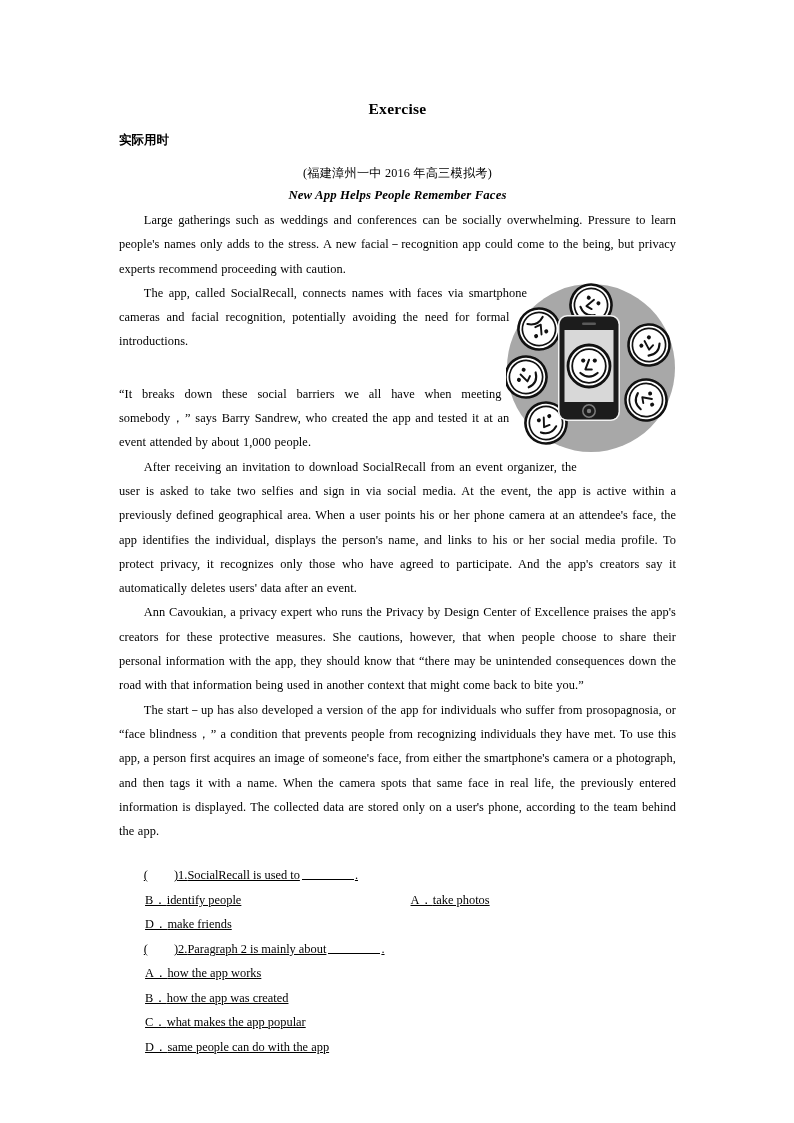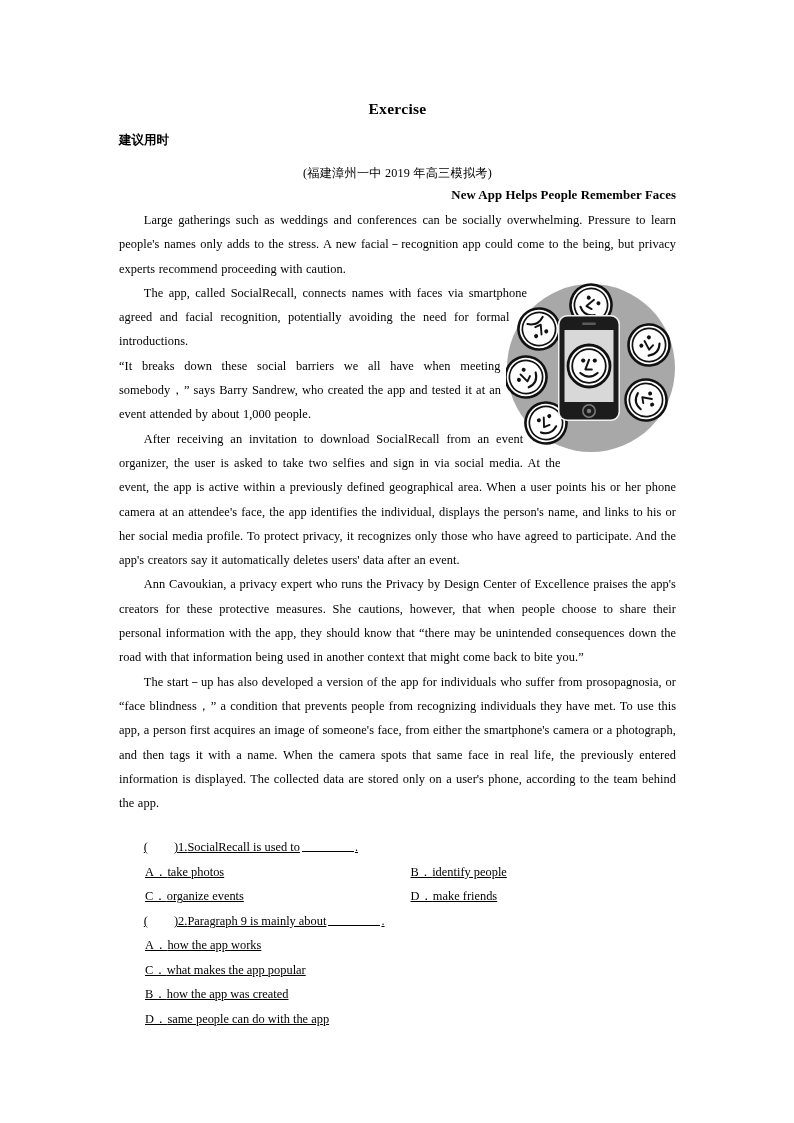--- a/index.html
+++ b/index.html
@@ -49,38 +49,39 @@
     margin: 0 0 16px 0;
     text-align: left;
   }
   .source-line {
     text-align: center;
     font-size: 12.2px;
     margin: 0 0 6px 0;
     letter-spacing: 0.2px;
   }
   .article-title {
-    text-align: right;
+    text-align: center;
     font-weight: bold;
     font-size: 12.8px;
     margin: 0 0 5px 0;
     letter-spacing: 0.1px;
+    font-style: italic;
   }
 
   
   .para {
     font-size: 12.4px;
     line-height: 24.3px;
     margin: 0;
     text-align: justify;
     text-indent: 2em;
     letter-spacing: 0.05px;
     word-spacing: 0.4px;
   }
-  .para.noindent { text-indent: 0; }
+  .para.noindent { text-indent: 0; margin-top: 28px; }
   .para.justify-wide {
     text-align: justify;
     text-align-last: left;
   }
 
   
   .figure {
     float: right;
     width: 170px;
     height: 170px;
@@ -131,23 +132,23 @@
 </style>
 </head>
 <body>
 
 <div class="page">
   <div class="content">
 
     <h1 class="doc-title">Exercise</h1>
 
 
-    <div class="section-label">建议用时</div>
-
-    <div class="source-line">(福建漳州一中 2019 年高三模拟考)</div>
+    <div class="section-label">实际用时</div>
+
+    <div class="source-line">(福建漳州一中 2016 年高三模拟考)</div>
 
     <div class="article-title">New App Helps People Remember Faces</div>
 
     <p class="para">Large gatherings such as weddings and conferences can be socially overwhelming. Pressure to learn people's names only adds to the stress. A new facial－recognition app could come to the being, but privacy experts recommend proceeding with caution.</p>
 
     <div class="figure">
       <svg viewBox="0 0 170 170" width="170" height="170">
         <defs>
           <g id="face-a">
             <circle cx="0" cy="0" r="20.5" fill="#fff" stroke="#111" stroke-width="2.6"></circle>
@@ -201,43 +202,42 @@
             <circle cx="0" cy="0" r="16.8" fill="#fff" stroke="#111" stroke-width="1.8"></circle>
             <circle cx="-5.8" cy="-5.4" r="2.1" fill="#111"></circle>
             <circle cx="5.8" cy="-5.4" r="2.1" fill="#111"></circle>
             <path d="M 0 -6.2 L -3.6 3.4 L 2.8 3.4" fill="none" stroke="#111" stroke-width="2" stroke-linecap="round" stroke-linejoin="round"></path>
             <path d="M -8.6 7.0 Q 0 14.2 8.6 7.0" fill="none" stroke="#111" stroke-width="2.2" stroke-linecap="round"></path>
           </g>
         </g>
       </svg>
     </div>
 
-    <p class="para">The app, called SocialRecall, connects names with faces via smartphone agreed and facial recognition, potentially avoiding the need for formal introductions.</p>
+    <p class="para">The app, called SocialRecall, connects names with faces via smartphone cameras and facial recognition, potentially avoiding the need for formal introductions.</p>
     <p class="para noindent">“It breaks down these social barriers we all have when meeting somebody，” says Barry Sandrew, who created the app and tested it at an event attended by about 1,000 people.</p>
     <p class="para">After receiving an invitation to download SocialRecall from an event organizer, the user is asked to take two selfies and sign in via social media. At the event, the app is active within a previously defined geographical area. When a user points his or her phone camera at an attendee's face, the app identifies the individual, displays the person's name, and links to his or her social media profile. To protect privacy, it recognizes only those who have agreed to participate. And the app's creators say it automatically deletes users' data after an event.</p>
     <p class="para">Ann Cavoukian, a privacy expert who runs the Privacy by Design Center of Excellence praises the app's creators for these protective measures. She cautions, however, that when people choose to share their personal information with the app, they should know that “there may be unintended consequences down the road with that information being used in another context that might come back to bite you.”</p>
     <p class="para justify-wide">The start－up has also developed a version of the app for individuals who suffer from prosopagnosia, or “face blindness，” a condition that prevents people from recognizing individuals they have met. To use this app, a person first acquires an image of someone's face, from either the smartphone's camera or a photograph, and then tags it with a name. When the camera spots that same face in real life, the previously entered information is displayed. The collected data are stored only on a user's phone, according to the team behind the app.</p>
 
     <div class="qblock">
 
       <div class="qline">
         <span>(</span><span class="paren-gap"></span><span>)</span><span>1.</span><span>SocialRecall is used to</span><span class="blank"></span><span>.</span>
       </div>
       <div class="opt-row">
+        <div class="opt"><span class="opt-key">B．</span><span>identify people</span></div>
         <div class="opt"><span class="opt-key">A．</span><span>take photos</span></div>
-        <div class="opt"><span class="opt-key">B．</span><span>identify people</span></div>
       </div>
       <div class="opt-row">
-        <div class="opt"><span class="opt-key">C．</span><span>organize events</span></div>
         <div class="opt"><span class="opt-key">D．</span><span>make friends</span></div>
       </div>
 
       <div class="qline">
-        <span>(</span><span class="paren-gap"></span><span>)</span><span>2.</span><span>Paragraph 9 is mainly about</span><span class="blank"></span><span>.</span>
+        <span>(</span><span class="paren-gap"></span><span>)</span><span>2.</span><span>Paragraph 2 is mainly about</span><span class="blank"></span><span>.</span>
       </div>
       <div class="opt-single"><span class="opt-key">A．</span><span>how the app works</span></div>
+      <div class="opt-single"><span class="opt-key">B．</span><span>how the app was created</span></div>
       <div class="opt-single"><span class="opt-key">C．</span><span>what makes the app popular</span></div>
-      <div class="opt-single"><span class="opt-key">B．</span><span>how the app was created</span></div>
       <div class="opt-single"><span class="opt-key">D．</span><span>same people can do with the app</span></div>
 
     </div>
   </div>
 </div>
 
 </body></html>

